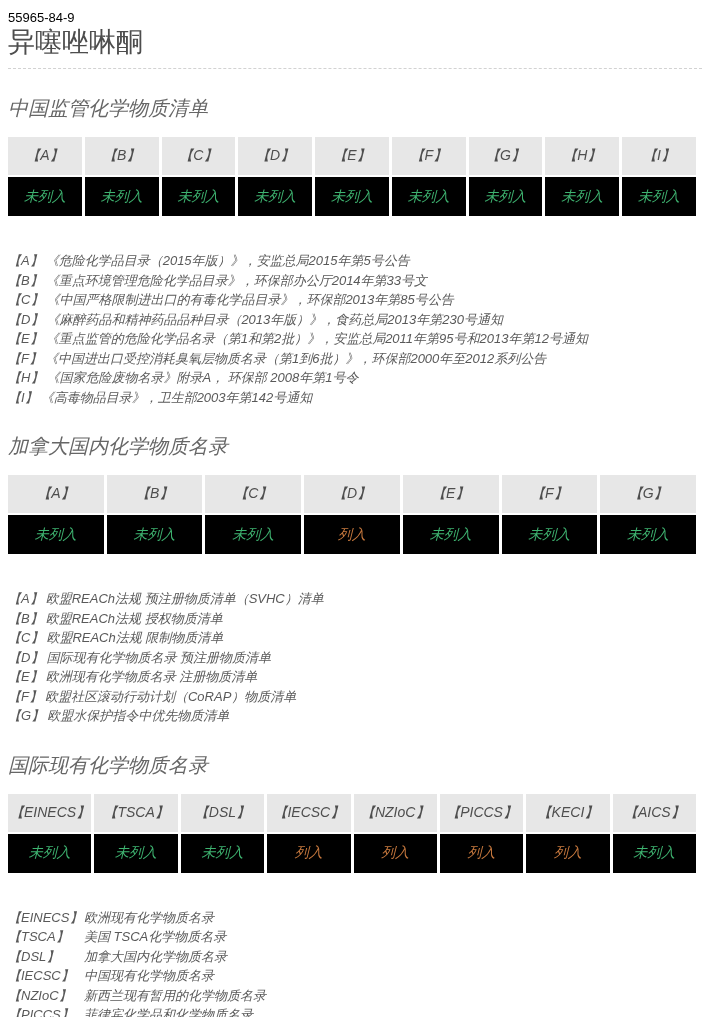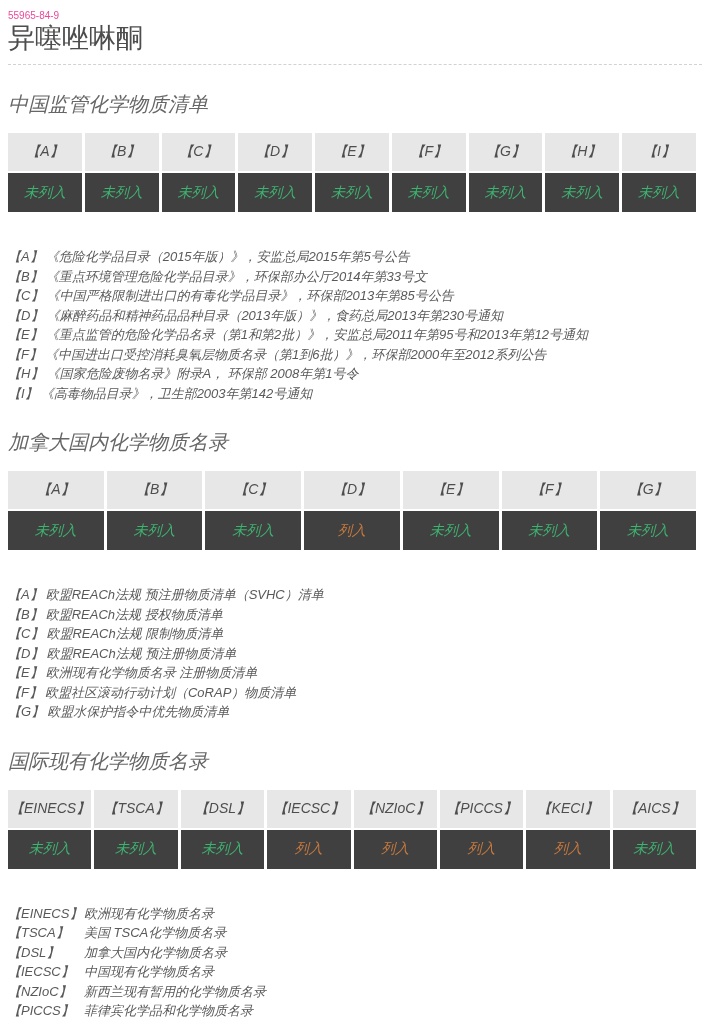--- a/index.html
+++ b/index.html
@@ -5,22 +5,22 @@
   * { box-sizing: border-box; }
   html, body { margin: 0; padding: 0; background: #ffffff; }
   body {
     width: 710px;
     font-family: "Liberation Sans", "DejaVu Sans", sans-serif;
     color: #595959;
   }
   .page { padding: 6px 8px 12px 8px; }
 
   .cas {
-    font-size: 10px;
-    color: #ec4899;
+    font-size: 13px;
+    color: #000000;
     margin: 4px 0 1px 0;
   }
   .title {
     font-size: 27px;
     font-weight: 400;
     color: #4d4d4d;
     margin: 0 0 10px 0;
     line-height: 1.2;
   }
   .divider {
@@ -51,21 +51,21 @@
     color: #4e4e4e;
     font-weight: 400;
     font-size: 14px;
     height: 38px;
     text-align: center;
     padding: 0 2px;
     overflow: hidden;
     white-space: nowrap;
   }
   table.status-table td {
-    background: #404040;
+    background: #000000;
     font-size: 14px;
     height: 39px;
     text-align: center;
     padding: 0 2px;
     white-space: nowrap;
   }
   td.not-listed { color: #3eb370; }
   td.listed     { color: #c8793e; }
 
   .notes {
@@ -154,21 +154,21 @@
               <td class="not-listed">未列入</td>
               <td class="not-listed">未列入</td>
               <td class="not-listed">未列入</td>
             </tr>
           </tbody>
     </table>
     <div class="notes">
           <div class="note"><span class="note-label">【A】</span><span class="note-text">欧盟REACh法规 预注册物质清单（SVHC）清单</span></div>
           <div class="note"><span class="note-label">【B】</span><span class="note-text">欧盟REACh法规 授权物质清单</span></div>
           <div class="note"><span class="note-label">【C】</span><span class="note-text">欧盟REACh法规 限制物质清单</span></div>
-          <div class="note"><span class="note-label">【D】</span><span class="note-text">欧盟REACh法规 预注册物质清单</span></div>
+          <div class="note"><span class="note-label">【D】</span><span class="note-text">国际现有化学物质名录 预注册物质清单</span></div>
           <div class="note"><span class="note-label">【E】</span><span class="note-text">欧洲现有化学物质名录 注册物质清单</span></div>
           <div class="note"><span class="note-label">【F】</span><span class="note-text">欧盟社区滚动行动计划（CoRAP）物质清单</span></div>
           <div class="note"><span class="note-label">【G】</span><span class="note-text">欧盟水保护指令中优先物质清单</span></div>
         </div>
   </section>
 
   <section class="section">
     <h2 class="section-heading">国际现有化学物质名录</h2>
     <table class="status-table">
       <thead>

